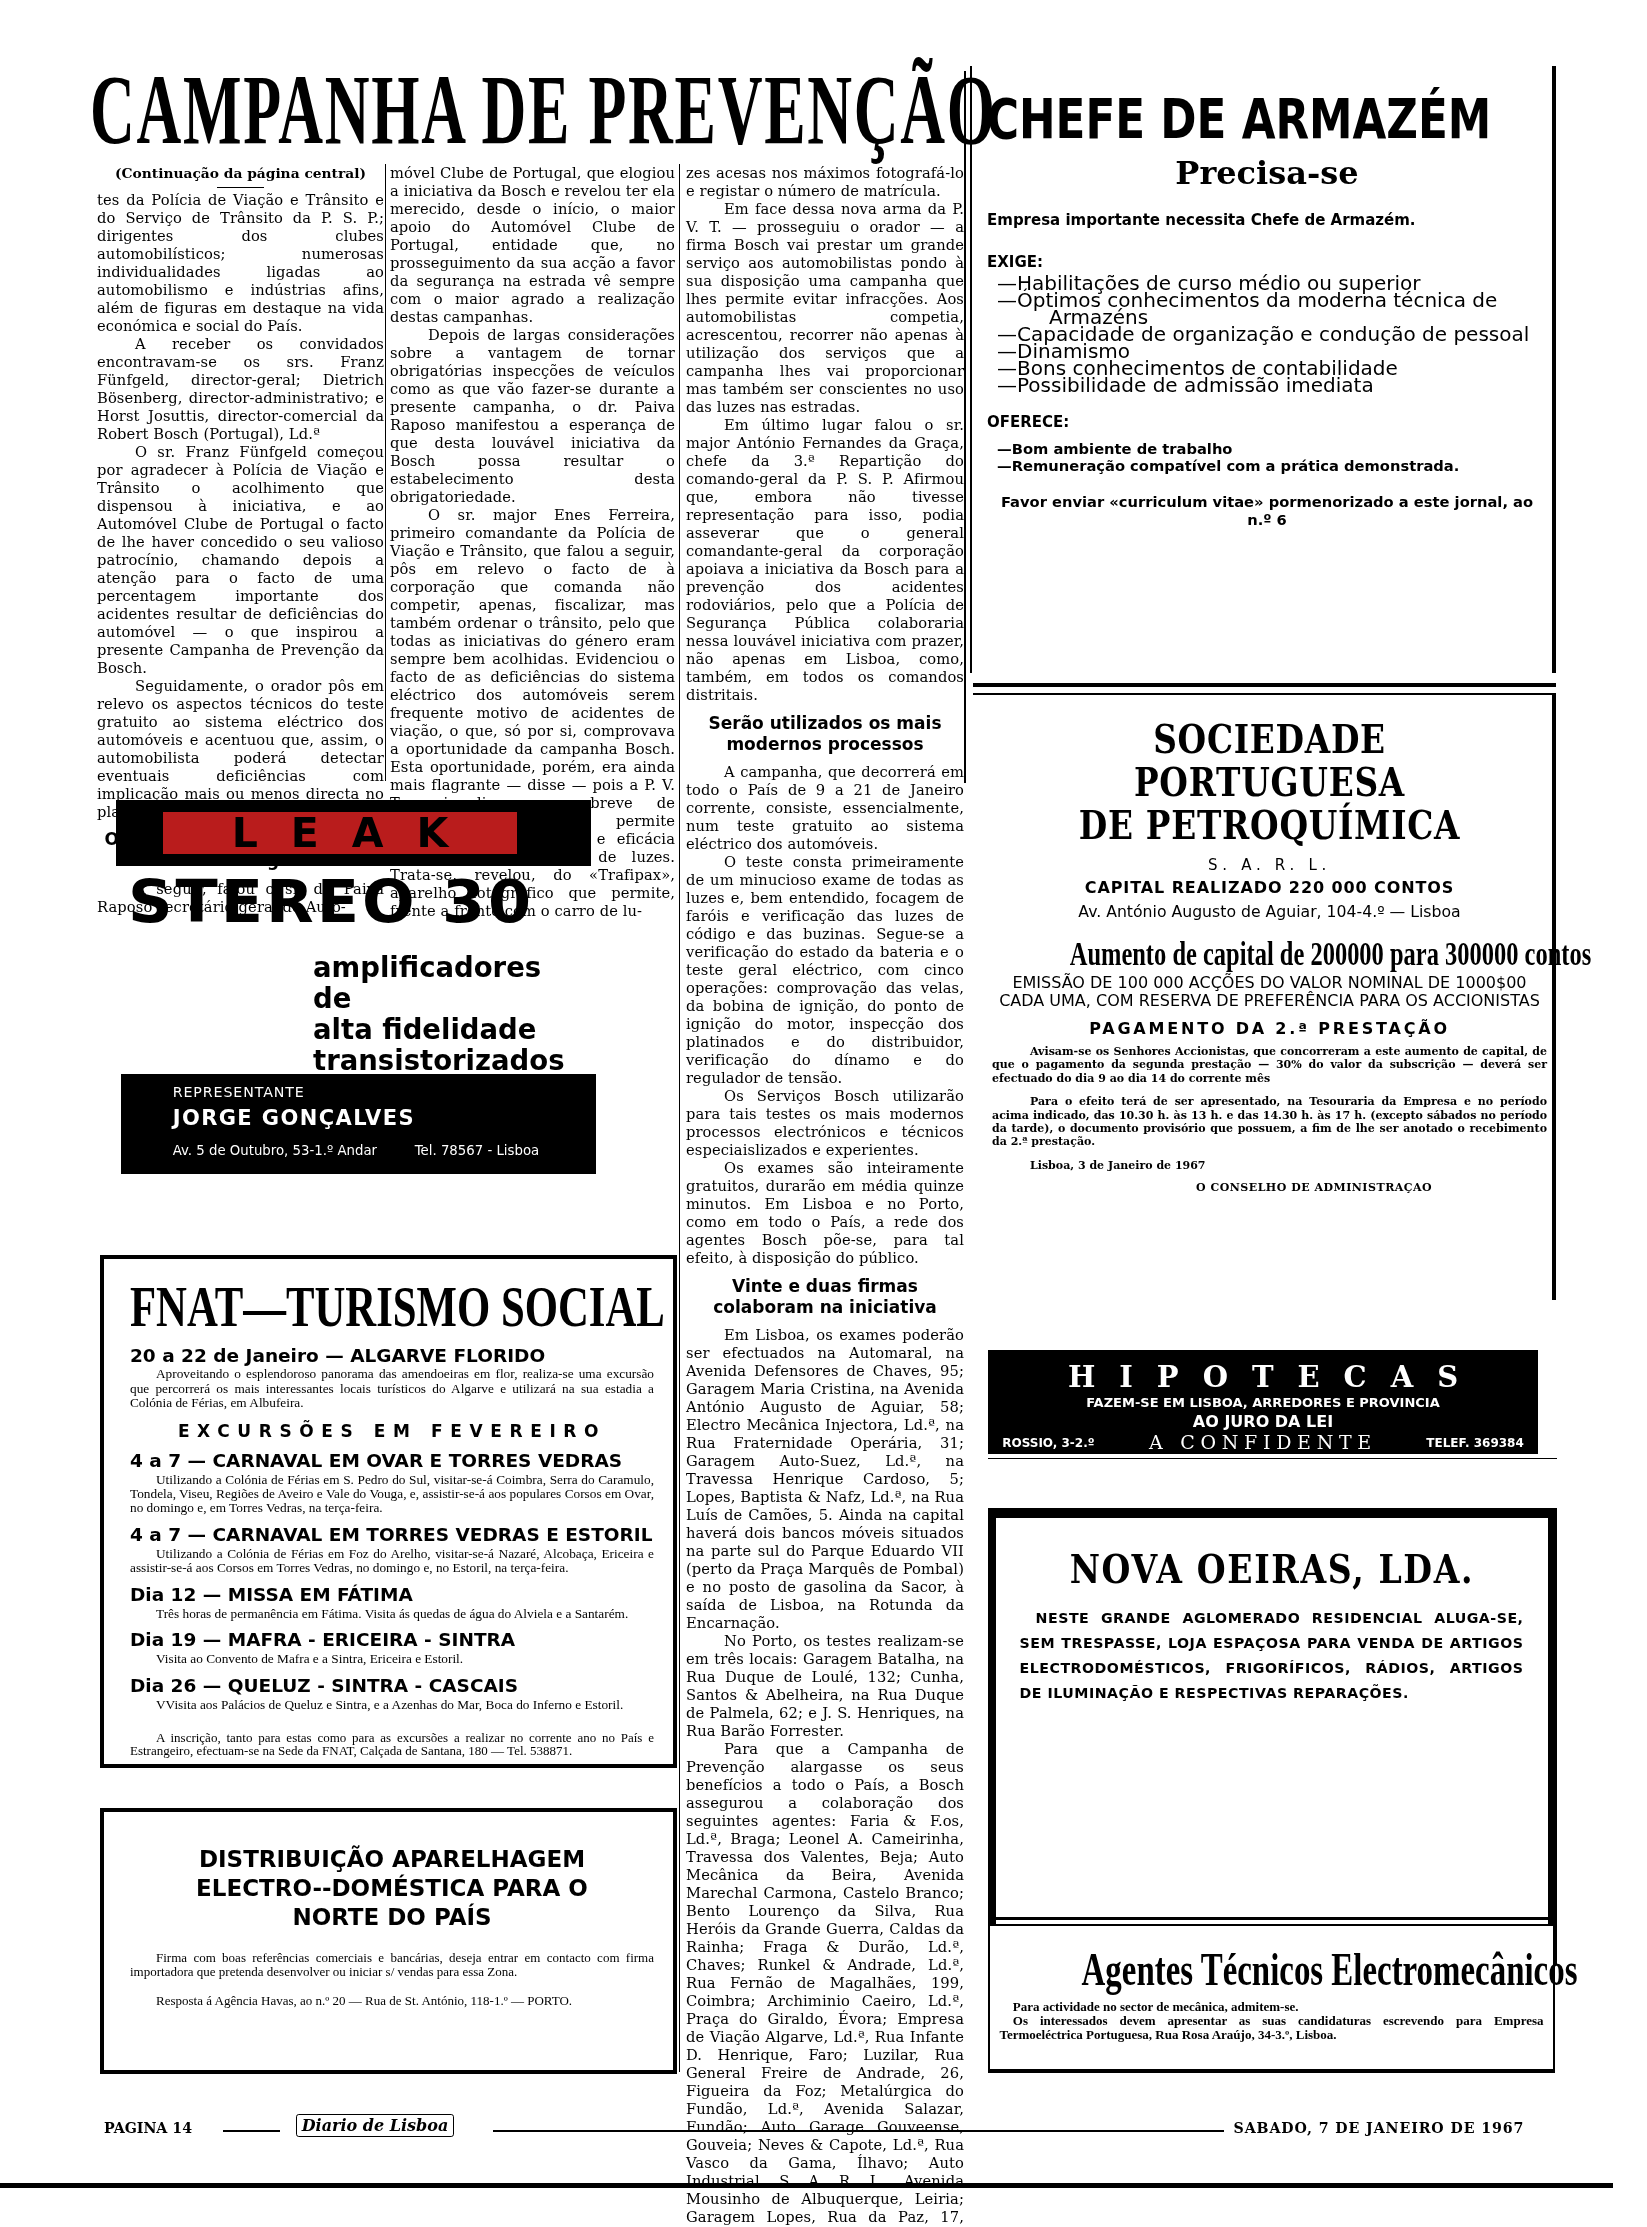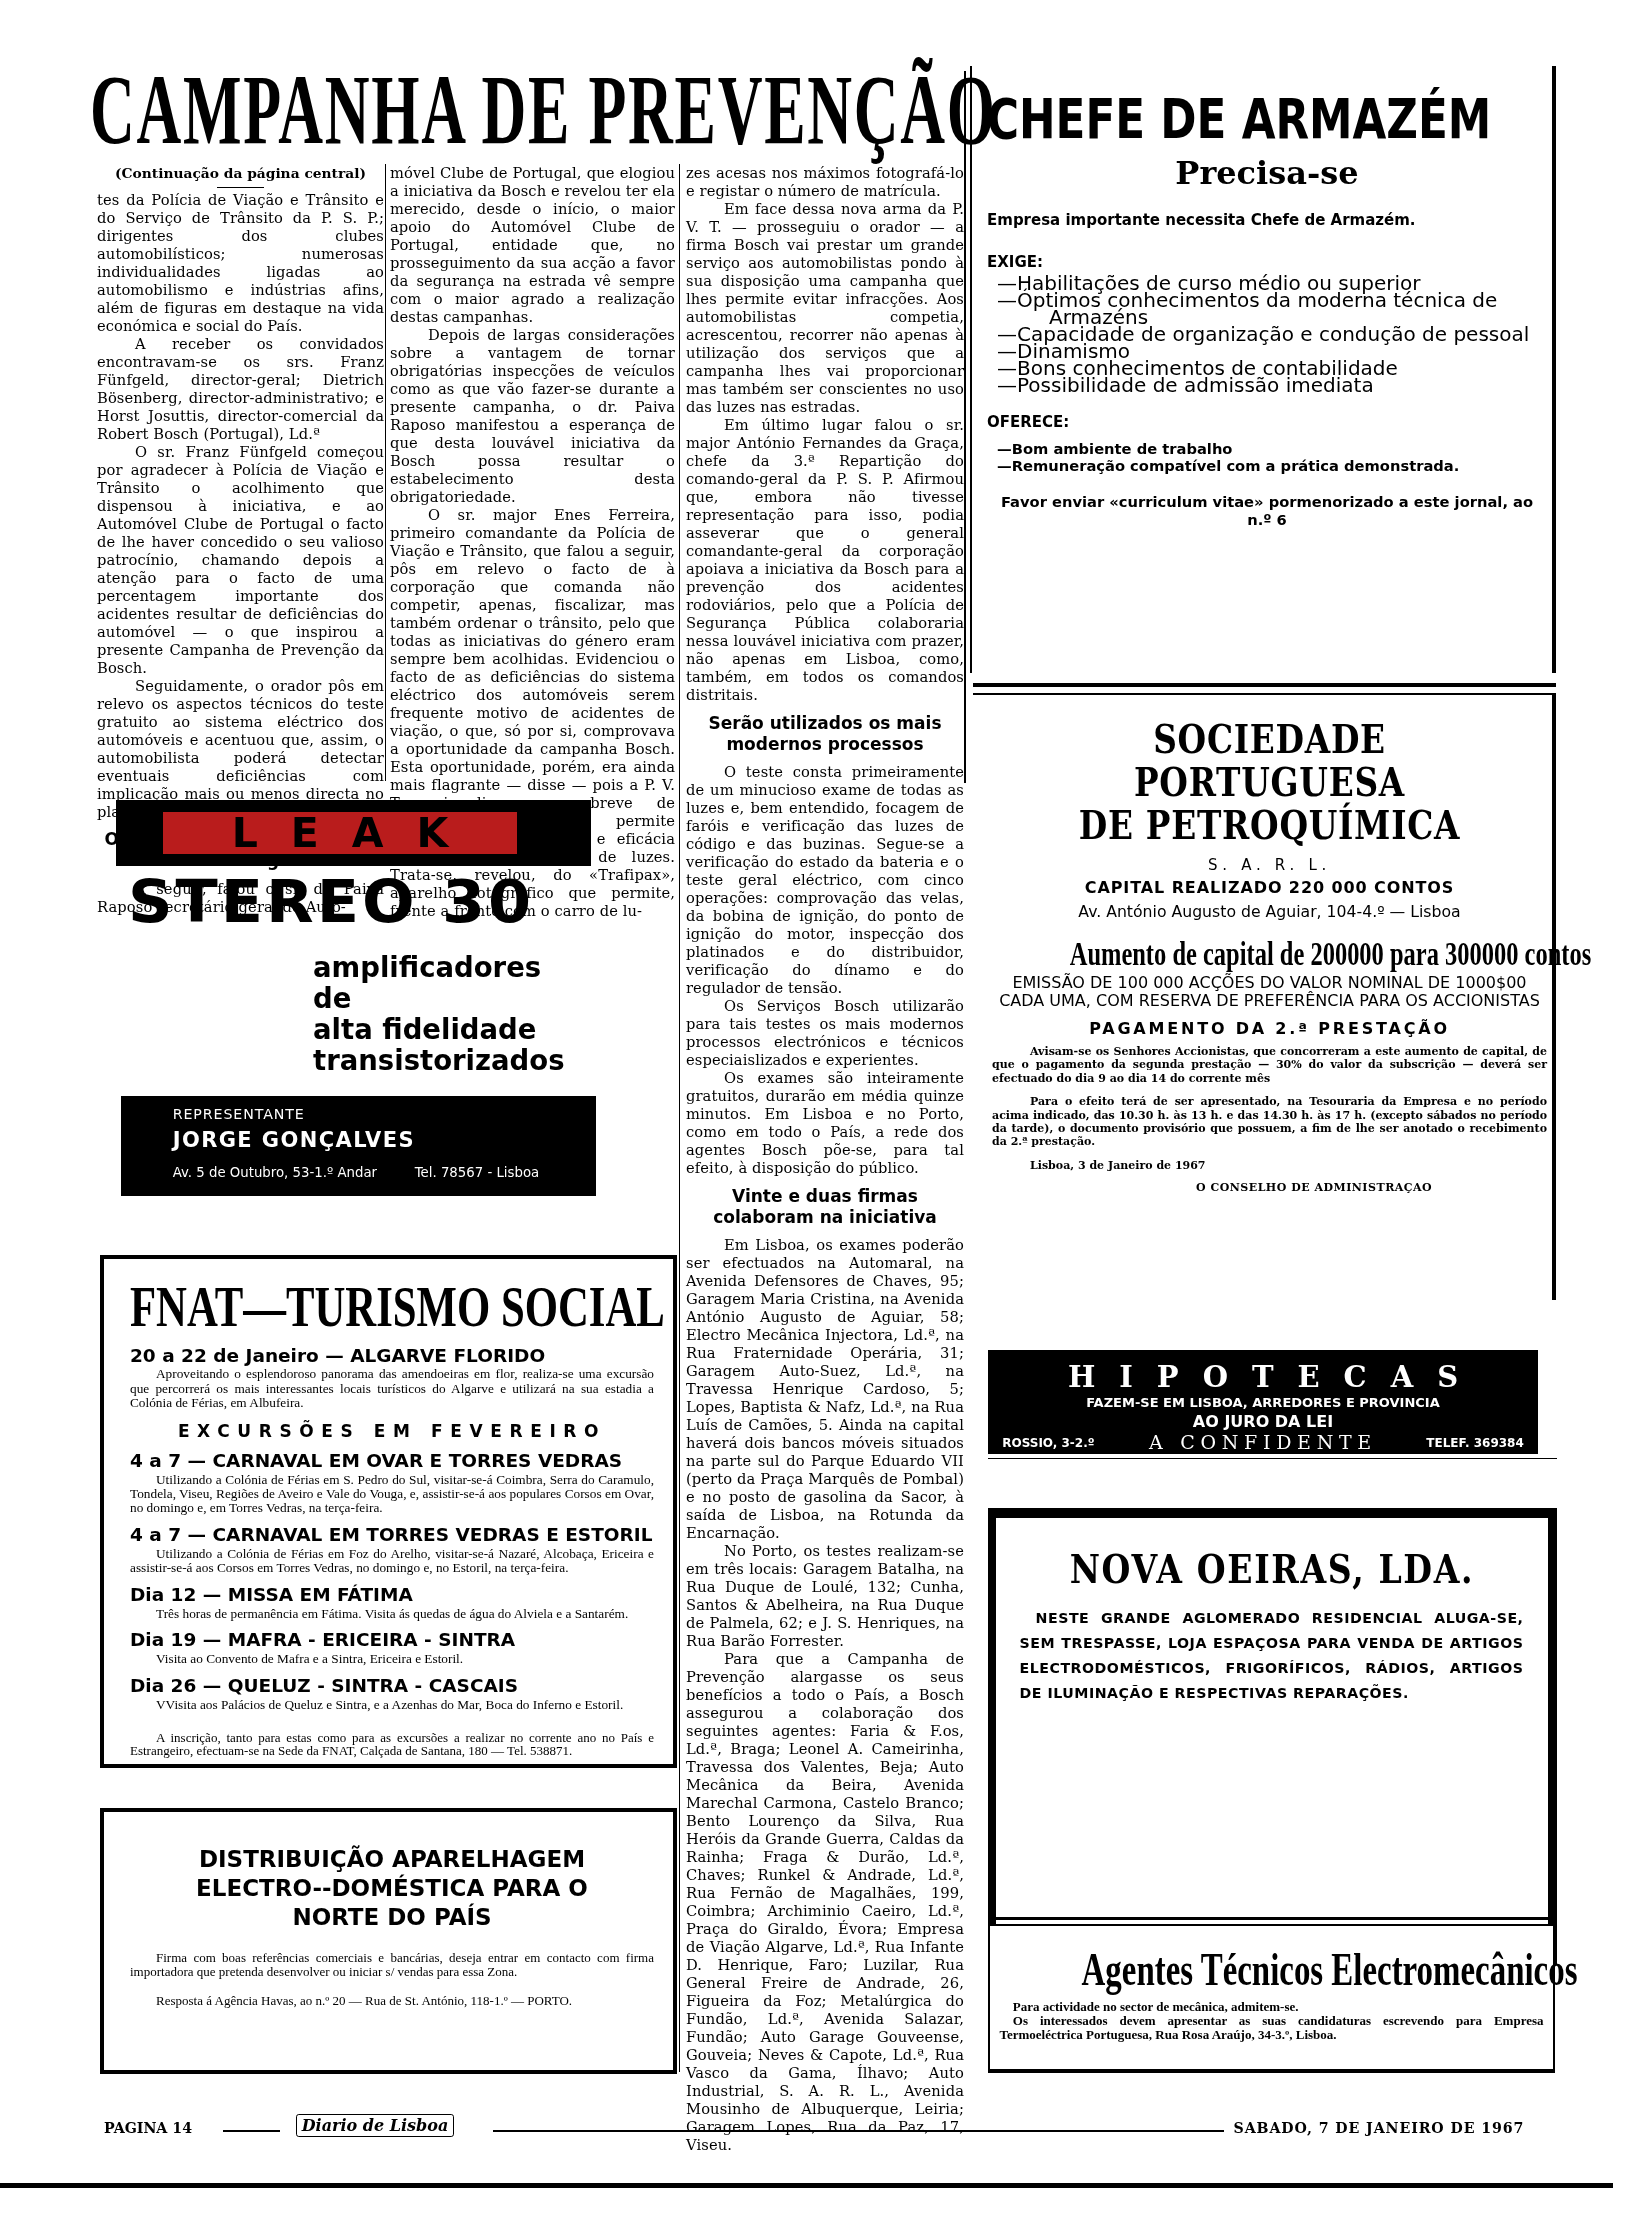--- a/index.html
+++ b/index.html
@@ -57,20 +57,21 @@
 <div class="vrule" style="left:679px;top:164px;height:1908px;width:1.4px;"></div>
 
 <div class="abs" style="left:686px;top:164px;width:278px;">
   <div class="body-text" id="col3">
       <p>zes acesas nos máximos fotografá-lo e registar o número de matrícula.</p>
       <p class="ind">Em face dessa nova arma da P. V. T. — prosseguiu o orador — a firma Bosch vai prestar um grande serviço aos automobilistas pondo à sua disposição uma campanha que lhes permite evitar infracções. Aos automobilistas competia, acrescentou, recorrer não apenas à utilização dos serviços que a campanha lhes vai proporcionar mas também ser conscientes no uso das luzes nas estradas.</p>
       <p class="ind">Em último lugar falou o sr. major António Fernandes da Graça, chefe da 3.ª Repartição do comando-geral da P. S. P. Afirmou que, embora não tivesse representação para isso, podia asseverar que o general comandante-geral da corporação apoiava a iniciativa da Bosch para a prevenção dos acidentes rodoviários, pelo que a Polícia de Segurança Pública colaboraria nessa louvável iniciativa com prazer, não apenas em Lisboa, como, também, em todos os comandos distritais.</p>
     </div>
   <div class="subhead">Serão utilizados os mais modernos processos</div>
   <div class="body-text" id="col3b">
+      <p class="ind">A campanha, que decorrerá em todo o País de 9 a 21 de Janeiro corrente, consiste, essencialmente, num teste gratuito ao sistema eléctrico dos automóveis.</p>
       <p class="ind">O teste consta primeiramente de um minucioso exame de todas as luzes e, bem entendido, focagem de faróis e verificação das luzes de código e das buzinas. Segue-se a verificação do estado da bateria e o teste geral eléctrico, com cinco operações: comprovação das velas, da bobina de ignição, do ponto de ignição do motor, inspecção dos platinados e do distribuidor, verificação do dínamo e do regulador de tensão.</p>
       <p class="ind">Os Serviços Bosch utilizarão para tais testes os mais modernos processos electrónicos e técnicos especiaislizados e experientes.</p>
       <p class="ind">Os exames são inteiramente gratuitos, durarão em média quinze minutos. Em Lisboa e no Porto, como em todo o País, a rede dos agentes Bosch põe-se, para tal efeito, à disposição do público.</p>
     </div>
   <div class="subhead">Vinte e duas firmas colaboram na iniciativa</div>
   <div class="body-text" id="col3c">
       <p class="ind">Em Lisboa, os exames poderão ser efectuados na Automaral, na Avenida Defensores de Chaves, 95; Garagem Maria Cristina, na Avenida António Augusto de Aguiar, 58; Electro Mecânica Injectora, Ld.ª, na Rua Fraternidade Operária, 31; Garagem Auto-Suez, Ld.ª, na Travessa Henrique Cardoso, 5; Lopes, Baptista &amp; Nafz, Ld.ª, na Rua Luís de Camões, 5. Ainda na capital haverá dois bancos móveis situados na parte sul do Parque Eduardo VII (perto da Praça Marquês de Pombal) e no posto de gasolina da Sacor, à saída de Lisboa, na Rotunda da Encarnação.</p>
       <p class="ind">No Porto, os testes realizam-se em três locais: Garagem Batalha, na Rua Duque de Loulé, 132; Cunha, Santos &amp; Abelheira, na Rua Duque de Palmela, 62; e J. S. Henriques, na Rua Barão Forrester.</p>
       <p class="ind">Para que a Campanha de Prevenção alargasse os seus benefícios a todo o País, a Bosch assegurou a colaboração dos seguintes agentes: Faria &amp; F.os, Ld.ª, Braga; Leonel A. Cameirinha, Travessa dos Valentes, Beja; Auto Mecânica da Beira, Avenida Marechal Carmona, Castelo Branco; Bento Lourenço da Silva, Rua Heróis da Grande Guerra, Caldas da Rainha; Fraga &amp; Durão, Ld.ª, Chaves; Runkel &amp; Andrade, Ld.ª, Rua Fernão de Magalhães, 199, Coimbra; Archiminio Caeiro, Ld.ª, Praça do Giraldo, Évora; Empresa de Viação Algarve, Ld.ª, Rua Infante D. Henrique, Faro; Luzilar, Rua General Freire de Andrade, 26, Figueira da Foz; Metalúrgica do Fundão, Ld.ª, Avenida Salazar, Fundão; Auto Garage Gouveense, Gouveia; Neves &amp; Capote, Ld.ª, Rua Vasco da Gama, Ílhavo; Auto Industrial, S. A. R. L., Avenida Mousinho de Albuquerque, Leiria; Garagem Lopes, Rua da Paz, 17, Viseu.</p>
     </div>
@@ -81,21 +82,21 @@
   <div class="blk" style="left:0;top:0;width:475px;height:66px;">
     <div style="position:absolute;left:47px;top:12px;width:354px;height:42px;background:#b91c1c;color:#000;text-align:center;font-family:'DejaVu Sans',sans-serif;font-weight:bold;font-size:41px;line-height:42px;letter-spacing:33px;padding-left:33px;box-sizing:border-box;">LEAK</div>
   </div>
   <div style="position:absolute;left:12px;top:71px;font-family:'DejaVu Sans',sans-serif;font-weight:bold;font-size:59px;line-height:62px;letter-spacing:2.8px;transform:scaleX(1.05);transform-origin:left top;">STEREO 30</div>
   <div style="position:absolute;left:197px;top:152px;font-family:'DejaVu Sans',sans-serif;font-weight:bold;font-size:27.5px;line-height:31px;">
     <div>amplificadores</div>
     <div>de</div>
     <div>alta fidelidade</div>
     <div>transistorizados</div>
   </div>
-  <div class="blk" style="left:4.7px;top:296px;width:475px;height:100px;text-align:right;">
+  <div class="blk" style="left:4.7px;top:274px;width:475px;height:100px;text-align:right;">
     <div style="position:absolute;left:52px;top:10.4px;font-family:'DejaVu Sans',sans-serif;font-size:14.2px;letter-spacing:0.9px;">REPRESENTANTE</div>
     <div style="position:absolute;left:52px;top:32px;font-family:'DejaVu Sans',sans-serif;font-weight:bold;font-size:21px;letter-spacing:1.4px;">JORGE GONÇALVES</div>
     <div style="position:absolute;left:52px;top:69px;font-family:'DejaVu Sans',sans-serif;font-size:13.3px;">Av. 5 de Outubro, 53-1.º Andar</div>
     <div style="position:absolute;left:294px;top:69px;font-family:'DejaVu Sans',sans-serif;font-size:13.3px;">Tel. 78567 - Lisboa</div>
   </div>
 </div>
 
 <div class="frame" style="left:100px;top:1255px;width:577px;height:513px;padding:19px 19px 9.5px 26px;">
   <div style="font-family:'Liberation Serif',serif;font-weight:bold;font-size:57px;line-height:57px;transform:scaleX(0.75);transform-origin:left top;white-space:nowrap;margin-bottom:9.5px;">FNAT—TURISMO SOCIAL</div>
   <div id="fnat-items">

